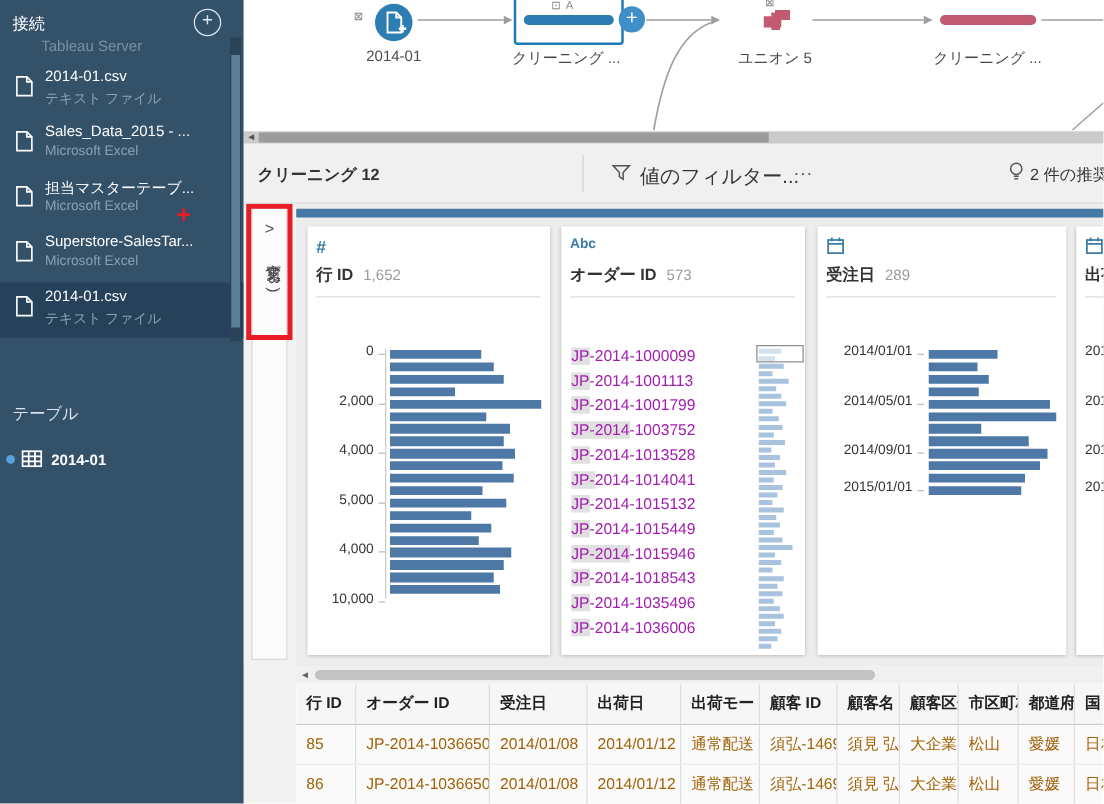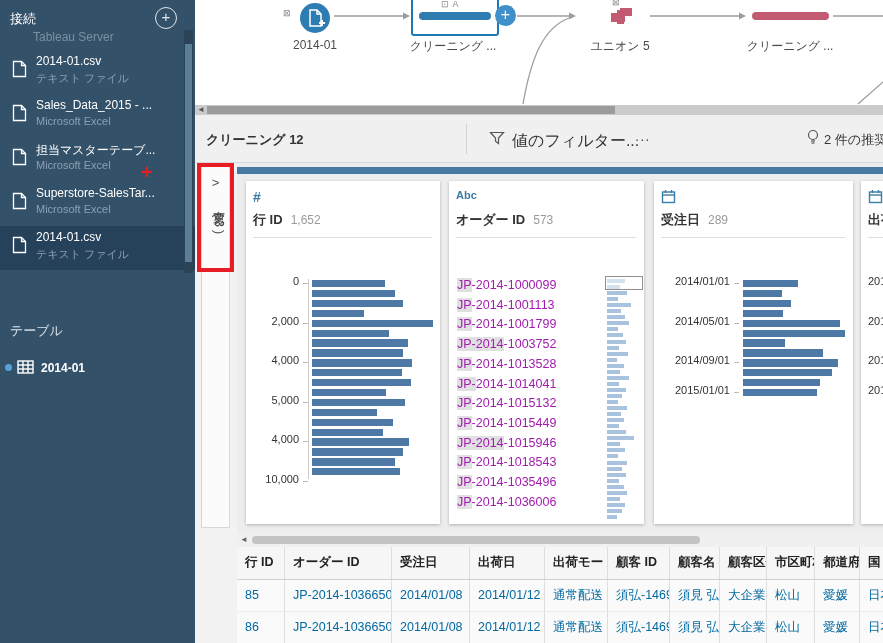--- a/index.html
+++ b/index.html
@@ -83,21 +83,21 @@
   
   .hscroll-prof{position:absolute;left:237px;top:533px;width:646px;height:14px;background:#f0f0f0;}
   .hscroll-prof .arr{position:absolute;left:3px;top:2px;font-size:8px;color:#666;}
   .hscroll-prof .thumb{position:absolute;left:15px;top:3px;width:448px;height:8px;background:#c3c3c3;border-radius:4px;}
   .gutter2{position:absolute;left:195px;top:533px;width:42px;height:110px;background:#f2f2f2;}
   
   .grid{position:absolute;left:237px;top:547px;width:646px;height:96px;background:#fff;overflow:hidden;}
   .g-head{display:flex;height:32px;background:#f6f6f6;border-bottom:1px solid #cfcfcf;}
   .g-head .gc{font-weight:bold;color:#222;line-height:31px;}
   .g-row{display:flex;height:31px;background:#fafafa;border-bottom:1px solid #ececec;}
-  .gc{box-sizing:border-box;flex:0 0 auto;padding-left:8px;border-right:1px solid #dedede;font-size:12.5px;color:#0369a1;
+  .gc{box-sizing:border-box;flex:0 0 auto;padding-left:8px;border-right:1px solid #dedede;font-size:12.5px;color:#a16207;
       line-height:31px;white-space:nowrap;overflow:hidden;}
   .anno-plus{position:absolute;left:141px;top:161px;font-size:20px;font-weight:bold;color:#e81c24;z-index:60;pointer-events:none;}
 </style>
 </head>
 <body>
 
 <div class="stage">
 
   <div class="sidebar">
     <div class="sb-title">接続</div>

